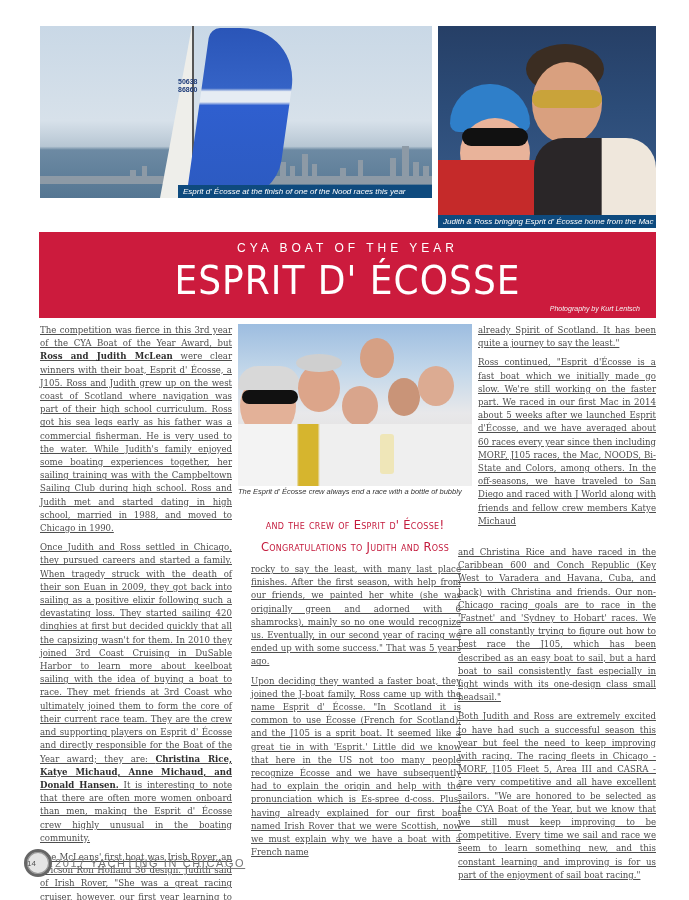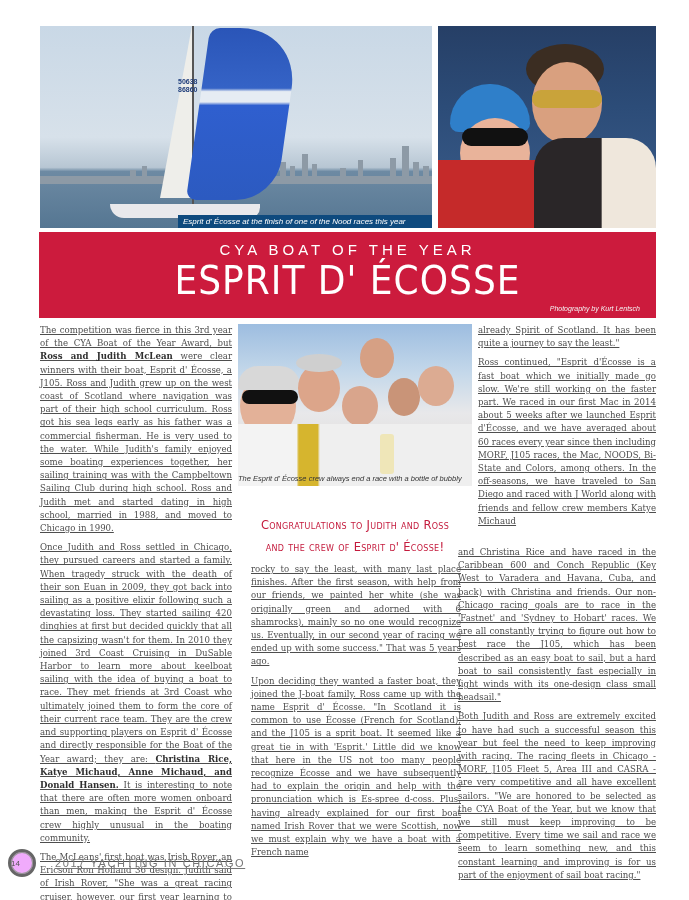--- a/index.html
+++ b/index.html
@@ -1,55 +1,55 @@
 <!DOCTYPE html>
 <html><head>
 <meta charset="utf-8">
 <style>
   html, body { margin:0; padding:0; background:#ffffff; }
   body { width:689px; height:900px; position:relative; overflow:hidden; font-family:"DejaVu Serif", serif; color:#4a4a4a; }
   .photo { position:absolute; overflow:hidden; }
   .caption { position:absolute; left:auto; right:0; bottom:0; background:#0e4a7e; color:#ffffff; font-family:"Liberation Sans", sans-serif; font-style:italic; font-size:8px; line-height:13px; padding:0 5px; white-space:nowrap; }
 
   
-  #photo-sailboat { left:40px; top:26px; width:392px; height:202px; background:linear-gradient(180deg,#c9d8e6 0%,#d7e1ea 55%,#b7c6d3 70%,#6d8aa3 72%,#557692 100%); }
+  #photo-sailboat { left:40px; top:26px; width:392px; height:172px; background:linear-gradient(180deg,#c9d8e6 0%,#d7e1ea 55%,#b7c6d3 70%,#6d8aa3 72%,#557692 100%); }
   .skyline { position:absolute; left:0; right:0; top:118px; height:40px; }
   .mainsail { position:absolute; left:120px; top:0; width:0; height:0; border-left:32px solid transparent; border-right:0 solid transparent; border-bottom:172px solid #eeeeea; }
   .mast { position:absolute; left:152px; top:0; width:2px; height:186px; background:#555; }
   .spinnaker { position:absolute; left:158px; top:2px; width:90px; height:172px; background:linear-gradient(180deg,#2a55b8 0%,#3563c6 35%,#e6ecf3 37%,#e6ecf3 43%,#2f5fcf 45%,#2c5ac0 100%); border-radius:10px 60px 40px 10px; transform:skewX(-8deg); }
   .hull { position:absolute; left:70px; top:178px; width:150px; height:14px; background:#e9e9ec; border-radius:0 0 30px 40px; }
   .sailnum { position:absolute; left:138px; top:52px; font-family:"Liberation Sans",sans-serif; font-size:7px; font-weight:bold; color:#1e3c7a; line-height:8px; }
 
   
   #photo-couple { left:438px; top:26px; width:218px; height:202px; background:linear-gradient(180deg,#263f66 0%,#2c4c78 40%,#3c5e8c 100%); }
   .face { position:absolute; border-radius:50%; }
 
   
   #photo-crew { left:238px; top:324px; width:234px; height:162px; background:linear-gradient(180deg,#9dbde0 0%,#c4d8ea 30%,#e8e8ea 55%,#d9d4cf 100%); }
-  .crew-caption { position:absolute; left:238px; top:474px; width:240px; font-family:"Liberation Sans",sans-serif; font-style:italic; font-size:7.5px; color:#333; white-space:nowrap; }
+  .crew-caption { position:absolute; left:238px; top:487px; width:240px; font-family:"Liberation Sans",sans-serif; font-style:italic; font-size:7.5px; color:#333; white-space:nowrap; }
 
   
   #banner { position:absolute; left:39px; top:232px; width:617px; height:86px; background:#cc1b3d; color:#ffffff; text-align:center; }
-  .banner-kicker { position:absolute; left:0; right:0; top:9px; font-family:"Liberation Sans", sans-serif; font-size:15px; letter-spacing:4px; font-weight:normal; }
+  .banner-kicker { position:absolute; left:0; right:0; top:9px; font-family:"Liberation Sans", sans-serif; font-size:12px; letter-spacing:4px; font-weight:normal; }
   .banner-title { position:absolute; left:0; right:0; top:28px; font-family:"DejaVu Sans", sans-serif; font-size:36px; letter-spacing:1px; font-weight:normal; transform:scaleY(1.08); }
   .photo-credit { position:absolute; right:16px; bottom:6px; font-family:"Liberation Sans", sans-serif; font-style:italic; font-size:7px; color:#f4f4f4; }
 
   
   .col { position:absolute; font-size:8.6px; line-height:13.2px; text-align:justify; color:#4e4e4e; }
   .col p { margin:0 0 6px 0;text-decoration:underline; }
   .col b { color:#2f2f2f; }
   #col-left { left:40px; top:324px; width:192px; }
   #col-mid { left:251px; top:563px; width:210px; }
   #col-right-top { left:478px; top:324px; width:178px; }
   #col-right { left:458px; top:514px; width:198px;margin-top:32px; }
 
   .pull-quote { position:absolute; left:240px; top:514px; width:230px; text-align:center; color:#c41a3c; font-family:"DejaVu Sans", sans-serif; font-size:11.5px; line-height:22px; font-variant:small-caps; letter-spacing:0.3px; }
 
   
-  .page-num-ring { position:absolute; left:8px; top:849px; width:22px; height:22px; border:3px solid #666; border-radius:50%; background:#f0abfc; display:flex; align-items:center; box-shadow:0 0 0 1px #999 inset; }
+  .page-num-ring { position:absolute; left:24px; top:849px; width:22px; height:22px; border:3px solid #666; border-radius:50%; background:#e5e5e5; display:flex; align-items:center; box-shadow:0 0 0 1px #999 inset; }
   .page-num { font-family:"Liberation Sans", sans-serif; font-size:8px; color:#555; }
   .footer-title { position:absolute; left:55px; top:857px; font-family:"Liberation Sans", sans-serif; font-size:11px; letter-spacing:1.6px; color:#777;text-decoration:underline; }
 </style>
 </head>
 <body>
 
 <div class="photo" id="photo-sailboat">
   <svg class="skyline" width="392" height="40" viewBox="0 0 392 40">
     <g fill="#8d9aa6">
       <rect x="0" y="32" width="392" height="8"></rect>
@@ -78,20 +78,21 @@
 
 <div class="photo" id="photo-couple">
   <div class="face" style="left:12px;top:58px;width:80px;height:48px;background:#2f7fc9;border-radius:45px 45px 10px 10px;"></div>
   <div class="face" style="left:22px;top:92px;width:70px;height:70px;background:#e9b39a;"></div>
   <div class="face" style="left:24px;top:102px;width:66px;height:18px;background:#111;border-radius:10px;"></div>
   <div style="position:absolute;left:0;top:134px;width:100px;height:68px;background:#c52a2a;"></div>
   <div class="face" style="left:88px;top:18px;width:78px;height:50px;background:#3b2d22;"></div>
   <div class="face" style="left:94px;top:36px;width:70px;height:82px;background:#d9a07f;"></div>
   <div class="face" style="left:94px;top:64px;width:70px;height:18px;background:#c9a33a;border-radius:10px;"></div>
   <div style="position:absolute;left:96px;top:112px;width:122px;height:90px;background:linear-gradient(90deg,#2a2628 0%,#2a2628 55%,#efe7dc 56%,#efe7dc 100%);border-radius:30px 30px 0 0;"></div>
+  <div class="caption" style="left:0;width:208px;">Judith &amp; Ross bringing  Esprit d' Écosse home from the Mac</div>
 </div>
 
 <div id="banner">
   <div class="banner-kicker">CYA BOAT OF THE YEAR</div>
   <div class="banner-title">ESPRIT D' ÉCOSSE</div>
   <div class="photo-credit">Photography by Kurt Lentsch</div>
 </div>
 
 <div class="col" id="col-left">
   <p><span>The competition was fierce in this 3rd year of the CYA Boat of the Year Award, but </span><b>Ross and Judith McLean</b><span> were clear winners with their boat, Esprit d' Écosse, a J105. Ross and Judith grew up on the west coast of Scotland where navigation was part of their high school curriculum. Ross got his sea legs early as his father was a commercial fisherman. He is very used to the water. While Judith's family enjoyed some boating experiences together, her sailing training was with the Campbeltown Sailing Club during high school. Ross and Judith met and started dating in high school, married in 1988, and moved to Chicago in 1990.</span></p>
@@ -108,22 +109,22 @@
   <div class="face" style="left:122px;top:14px;width:34px;height:40px;background:#d6a084;"></div>
   <div class="face" style="left:104px;top:62px;width:36px;height:40px;background:#d9a58c;"></div>
   <div class="face" style="left:150px;top:54px;width:32px;height:38px;background:#c99478;"></div>
   <div class="face" style="left:180px;top:42px;width:36px;height:40px;background:#dcab92;"></div>
   <div style="position:absolute;left:0;top:100px;width:234px;height:62px;background:linear-gradient(90deg,#f3f3f3 0%,#f3f3f3 25%,#d6b52e 26%,#d6b52e 34%,#efefef 35%,#efefef 100%);"></div>
   <div style="position:absolute;left:142px;top:110px;width:14px;height:40px;background:#efe6b8;border-radius:3px;"></div>
 </div>
 <div class="crew-caption">The  Esprit d' Écosse crew always end a race with a bottle of bubbly</div>
 
 <div class="pull-quote">
+  <div>and the crew of Esprit d' Écosse!</div>
   <div>Congratulations to Judith and Ross</div>
-  <div>and the crew of Esprit d' Écosse!</div>
 </div>
 
 <div class="col" id="col-mid">
   <p>rocky to say the least, with many last place finishes. After the first season, with help from our friends, we painted her white (she was originally green and adorned with 6 shamrocks), mainly so no one would recognize us. Eventually, in our second year of racing we ended up with some success." That was 5 years ago.</p>
   <p>Upon deciding they wanted a faster boat, they joined the J-boat family. Ross came up with the name Esprit d' Écosse. "In Scotland it is common to use Écosse (French for Scotland), and the J105 is a sprit boat. It seemed like a great tie in with 'Esprit.' Little did we know that here in the US not too many people recognize Écosse and we have subsequently had to explain the origin and help with the pronunciation which is Es-spree d-coss. Plus, having already explained for our first boat named Irish Rover that we were Scottish, now we must explain why we have a boat with a French name</p>
 </div>
 
 <div class="col" id="col-right-top">
   <p>already Spirit of Scotland. It has been quite a journey to say the least."</p>
   <p>Ross continued, "Esprit d'Écosse is a fast boat which we initially made go slow. We're still working on the faster part. We raced in our first Mac in 2014 about 5 weeks after we launched Esprit d'Écosse, and we have averaged about 60 races every year since then including MORF, J105 races, the Mac, NOODS, Bi-State and Colors, among others. In the off-seasons, we have traveled to San Diego and raced with J World along with friends and fellow crew members Katye Michaud</p>

